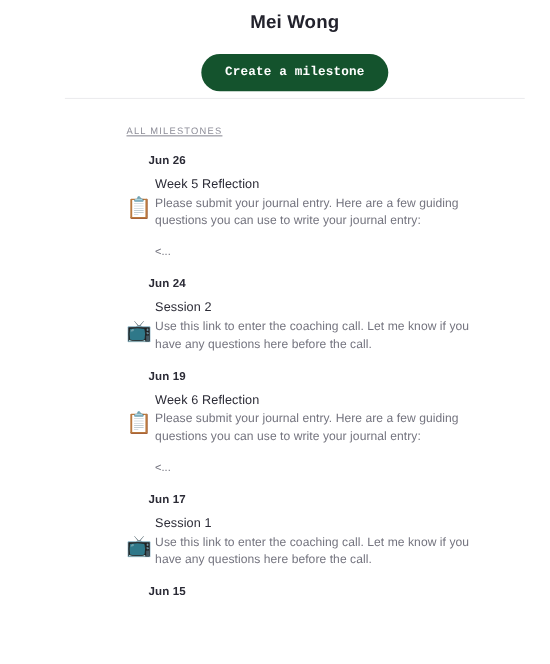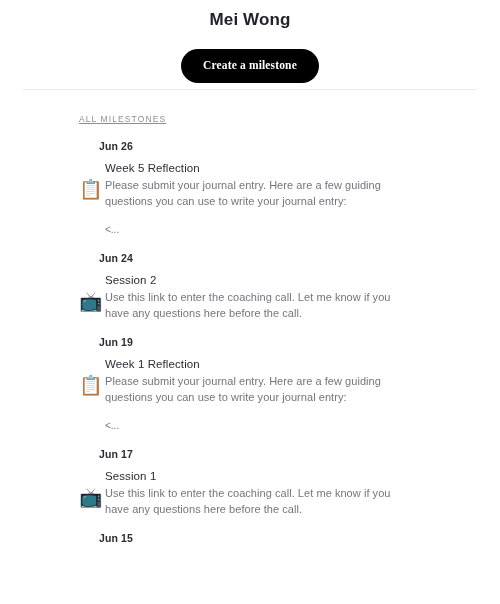--- a/index.html
+++ b/index.html
@@ -14,20 +14,21 @@
     overflow: hidden;
     color: #2b2b36;
     -webkit-font-smoothing: antialiased;
   }
 
   .page {
     width: 500px;
     height: 604px;
     position: relative;
     box-sizing: border-box;
+    padding-left: 36px;
   }
 
   
   .header {
     padding-top: 9px;
     text-align: center;
   }
   .page-title {
     font-size: 17px;
     font-weight: bold;
@@ -36,31 +37,31 @@
     margin: 0;
     line-height: 22px;
   }
 
   .cta-wrap {
     text-align: center;
     margin-top: 18px;
   }
   .cta-button {
     display: inline-block;
-    background: #000000;
+    background: #14532d;
     color: #ffffff;
     font-size: 11.5px;
     font-weight: bold;
     letter-spacing: 0.15px;
     border: none;
     border-radius: 40px;
     padding: 10px 22px 11px;
     line-height: 13px;
     cursor: pointer;
-    font-family: Liberation Serif, serif;
+    font-family: Liberation Mono, monospace;
   }
 
   
   .tabs {
     margin-top: 26px;
     display: flex;
     justify-content: center;
   }
   .tab {
     font-size: 11.5px;
@@ -186,21 +187,21 @@
               <div class="milestone-title">Session 2</div>
               <div class="milestone-desc">Use this link to enter the coaching call. Let me know if you have any questions here before the call.</div>
             </div>
           </div>
         </div>
         <div class="group">
           <div class="group-date">Jun 19</div>
           <div class="milestone">
             <div class="milestone-icon">📋</div>
             <div class="milestone-body">
-              <div class="milestone-title">Week 1 Reflection</div>
+              <div class="milestone-title">Week 6 Reflection</div>
               <div class="milestone-desc">Please submit your journal entry. Here are a few guiding questions you can use to write your journal entry:</div>
               <div class="milestone-more">&lt;...</div>
             </div>
           </div>
         </div>
         <div class="group">
           <div class="group-date">Jun 17</div>
           <div class="milestone">
             <div class="milestone-icon">📺</div>
             <div class="milestone-body">

